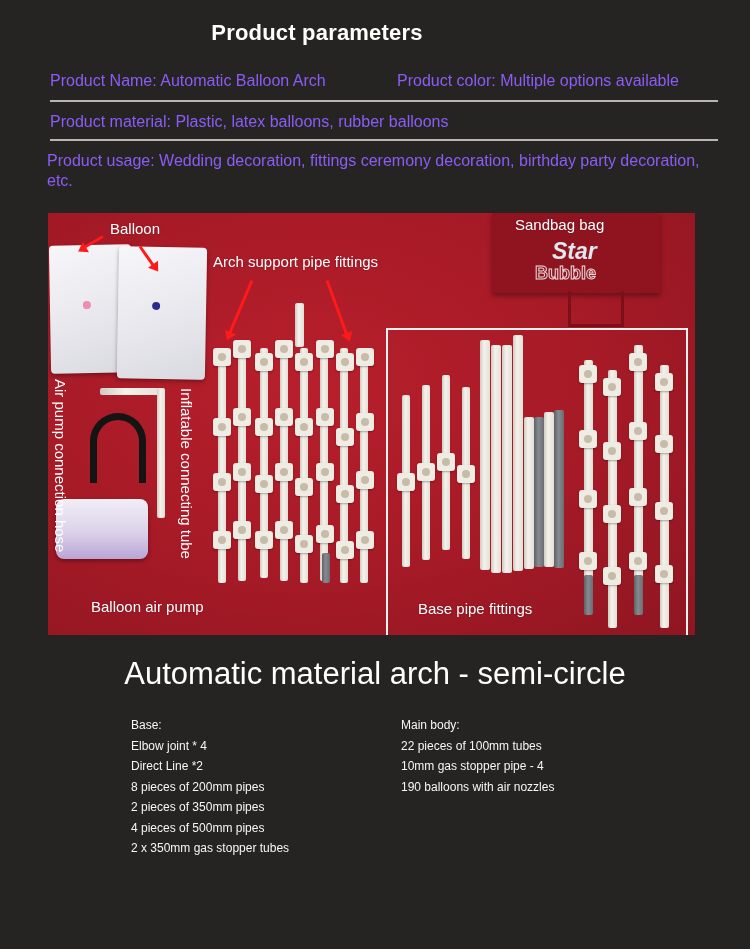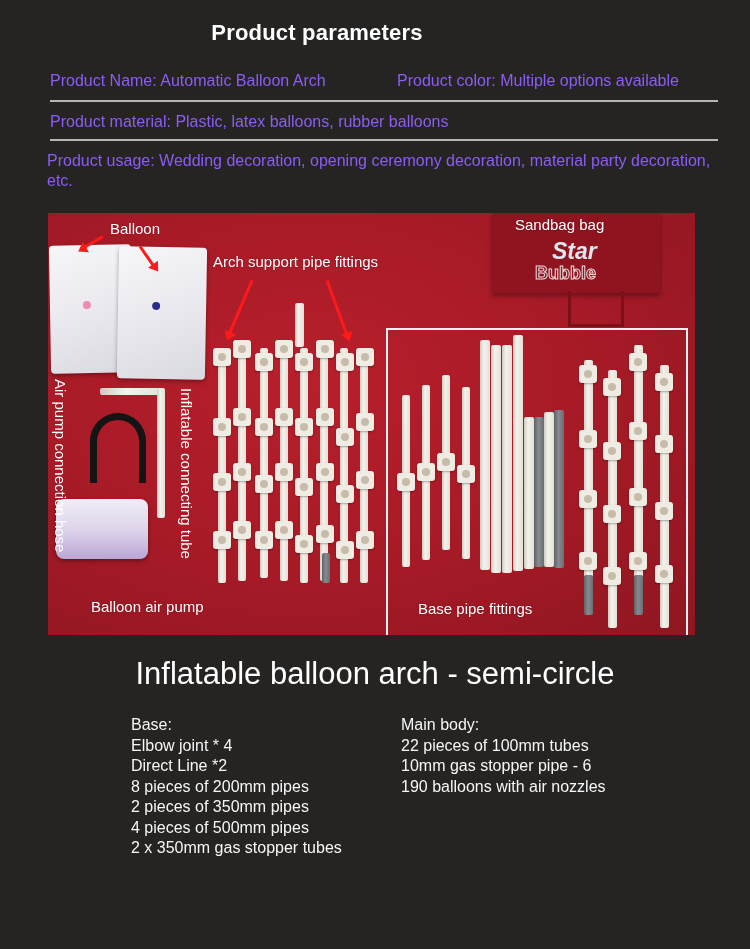--- a/index.html
+++ b/index.html
@@ -48,38 +48,38 @@
   .joint::after { content: ""; position: absolute; left: 5px; top: 5px; width: 8px; height: 8px; border-radius: 50%;
                   background: #c7bca9; }
 
   .frame { position: absolute; left: 338px; top: 115px; width: 302px; height: 350px; border: 2px solid #f3f0f0; }
 
   .hose { position: absolute; border: 7px solid #141414; border-bottom: none; border-radius: 40px 40px 0 0; }
   .pump { position: absolute; left: 8px; top: 286px; width: 92px; height: 60px; border-radius: 8px;
           background: linear-gradient(180deg, #f1eef6 0%, #dcd2ea 55%, #b9a5d6 100%); box-shadow: 0 2px 4px rgba(0,0,0,0.35); }
 
   .sub-title { position: absolute; top: 656px; left: 0; width: 750px; text-align: center; font-size: 31px; color: #fff; }
-  .list { position: absolute; font-size: 16px; line-height: 20.5px; color: #f6f6f6; }
+  .list { position: absolute; font-size: 12px; line-height: 20.5px; color: #f6f6f6; }
   .list-base { left: 131px; top: 715px; }
   .list-main { left: 401px; top: 715px; }
   .list div { white-space: nowrap; }
 </style>
 </head>
 <body>
 
 <div class="title">Product parameters</div>
 
 <div class="param-row row1">
   <span>Product Name: Automatic Balloon Arch</span>
   <span class="color">Product color: Multiple options available</span>
 </div>
 <div class="divider div1"></div>
 <div class="param-row row2">Product material: Plastic, latex balloons, rubber balloons</div>
 <div class="divider div2"></div>
-<div class="param-row row3">Product usage: Wedding decoration, opening ceremony decoration, material party decoration, etc.</div>
+<div class="param-row row3">Product usage: Wedding decoration, fittings ceremony decoration, birthday party decoration, etc.</div>
 
 <div class="photo">
 
   <div class="pillow" style="left:2px;top:32px;width:82px;height:128px;transform:rotate(-1deg);">
     <div class="dot" style="left:33px;top:56px;background:#f08ab6;"></div>
   </div>
   <div class="pillow" style="left:70px;top:34px;width:88px;height:132px;transform:rotate(1deg);">
     <div class="dot" style="left:34px;top:55px;background:#2b2a8f;"></div>
   </div>
   <div class="lbl" style="left:62px;top:7px;">Balloon</div>
@@ -193,30 +193,30 @@
     <div class="joint" style="left:267px;top:172px;"></div>
     <div class="joint" style="left:191px;top:222px;"></div>
     <div class="joint" style="left:215px;top:237px;"></div>
     <div class="joint" style="left:241px;top:222px;"></div>
     <div class="joint" style="left:267px;top:235px;"></div>
 
     <div class="lbl" style="left:30px;top:270px;">Base pipe fittings</div>
   </div>
 </div>
 
-<div class="sub-title">Inflatable balloon arch - semi-circle</div>
+<div class="sub-title">Automatic material arch - semi-circle</div>
 
 <div class="list list-base">
   <div>Base:</div>
   <div>Elbow joint * 4</div>
   <div>Direct Line *2</div>
   <div>8 pieces of 200mm pipes</div>
   <div>2 pieces of 350mm pipes</div>
   <div>4 pieces of 500mm pipes</div>
   <div>2 x 350mm gas stopper tubes</div>
 </div>
 
 <div class="list list-main">
   <div>Main body:</div>
   <div>22 pieces of 100mm tubes</div>
-  <div>10mm gas stopper pipe - 6</div>
+  <div>10mm gas stopper pipe - 4</div>
   <div>190 balloons with air nozzles</div>
 </div>
 
 </body></html>

